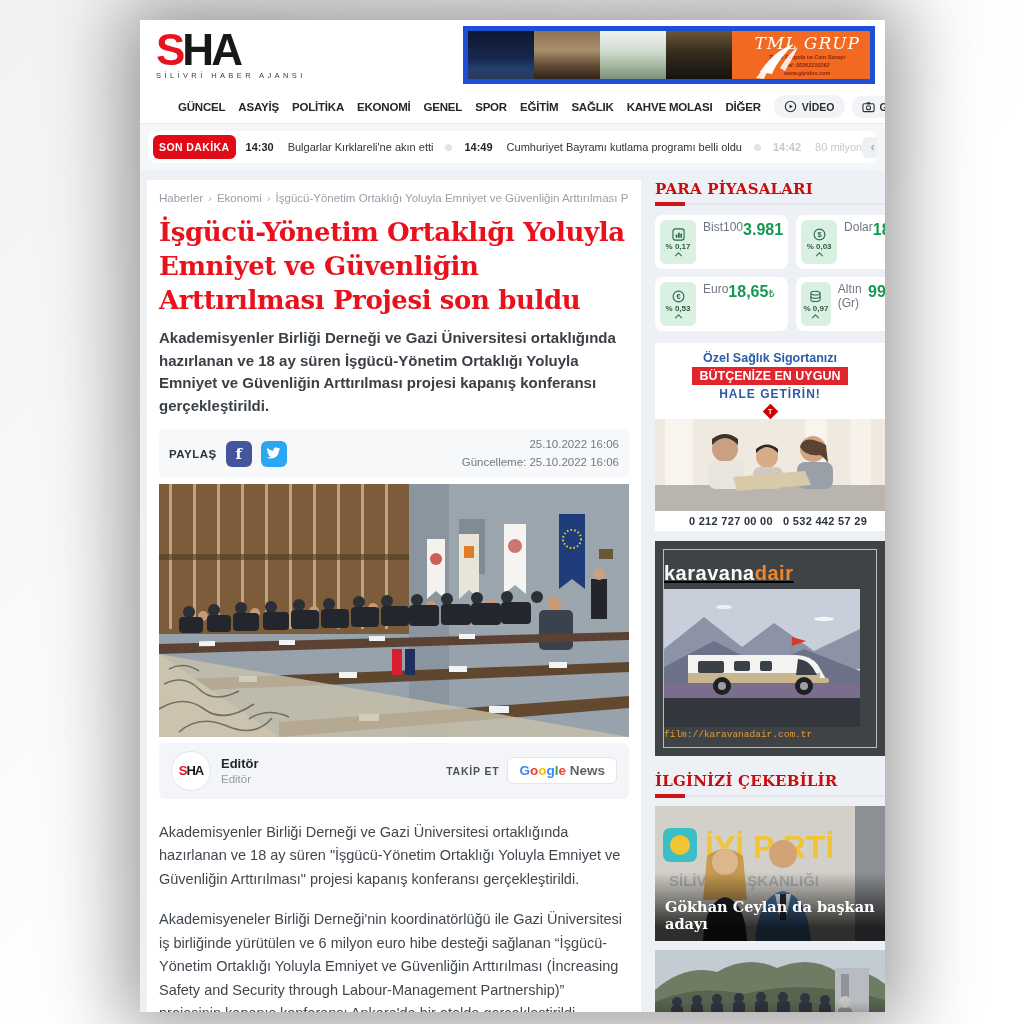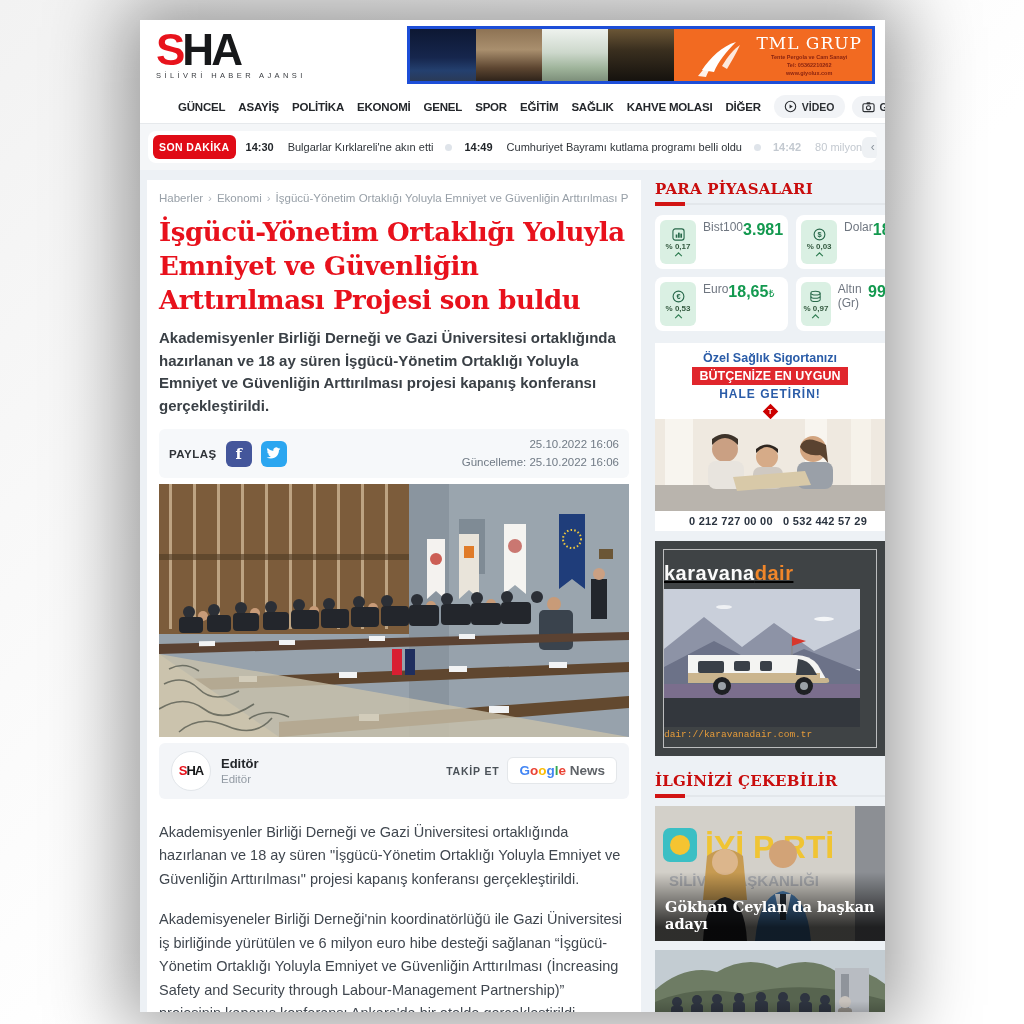--- a/index.html
+++ b/index.html
@@ -8,21 +8,21 @@
   .panel { position:absolute; left:140px; top:20px; width:745px; height:992px; background:#fff;
            box-shadow:0 0 70px 18px rgba(0,0,0,.38); overflow:hidden; }
 
   
   .hdr { height:70px; display:flex; align-items:center; padding:0 10px; background:#fff; }
   .logo-wrap { margin-left:6px; }
   .logo-text { font-weight:900; font-size:44px; line-height:40px; letter-spacing:-3px; font-family:"Liberation Sans",sans-serif; }
   .logo-s { color:#e8131c; }
   .logo-ha { color:#17181a; }
   .logo-tag { font-size:7.5px; letter-spacing:3.4px; color:#3a3d42; margin-top:1px; }
-  .hdr-ad { margin-left:auto; width:468px; height:58px; display:flex; border:3px solid #1d4ed8; overflow:hidden; }
+  .hdr-ad { margin-left:auto; width:412px; height:58px; display:flex; border:5px solid #1d4ed8; overflow:hidden;font-style:italic; }
   .ad-ph { width:66px; height:100%; flex:0 0 auto; }
   .ph1 { background:linear-gradient(180deg,#0d1833 0%,#16264d 55%,#24406f 80%,#2a3a57 100%); }
   .ph2 { background:linear-gradient(180deg,#8e7354 0%,#a98f6e 40%,#5d4631 75%,#2e231a 100%); }
   .ph3 { background:linear-gradient(180deg,#eef2ee 0%,#cdd8cc 45%,#9fb49b 75%,#7d8f7a 100%); }
   .ph4 { background:linear-gradient(180deg,#6b5636 0%,#3a2f1f 40%,#15120e 100%); }
   .ad-orange { flex:1; background:#f26a21; position:relative; display:flex; align-items:center; justify-content:flex-end; padding-right:10px; }
   .tml-swoosh { position:absolute; left:22px; top:7px; }
   .tml-text { text-align:left; }
   .tml-brand { color:#fff; font-family:"DejaVu Serif",serif; font-size:17px; letter-spacing:1px; }
   .tml-sub { color:#8a2410; font-size:5.5px; font-weight:bold; text-align:center; line-height:1.5; }
@@ -474,21 +474,21 @@
                 <rect x="34" y="72" width="26" height="12" rx="2" fill="#3a4048"></rect>
                 <rect x="70" y="72" width="16" height="10" rx="2" fill="#3a4048"></rect>
                 <rect x="96" y="72" width="12" height="10" rx="2" fill="#3a4048"></rect>
                 <path d="M134 70 q10 1 15 9 l4 7 h-21 Z" fill="#3a4048"></path>
                 <circle cx="58" cy="97" r="9" fill="#1e2023"></circle>
                   <circle cx="58" cy="97" r="4" fill="#9aa0a6"></circle>
                 <circle cx="140" cy="97" r="9" fill="#1e2023"></circle>
                   <circle cx="140" cy="97" r="4" fill="#9aa0a6"></circle>
               </g>
             </svg>
-            <div class="krv-url">dair://karavanadair.com.tr</div>
+            <div class="krv-url">film://karavanadair.com.tr</div>
           </div>
         </div>
 
         <div class="rel-title-gap sb-title">İLGİNİZİ ÇEKEBİLİR</div>
         <div class="sb-rule"></div>
 
         <div class="rel-card">
           <svg class="rel-img" viewBox="0 0 230 135">
             <rect width="230" height="135" fill="#d3d0c9"></rect>
             <rect x="200" y="0" width="30" height="135" fill="#8c8f94"></rect>

